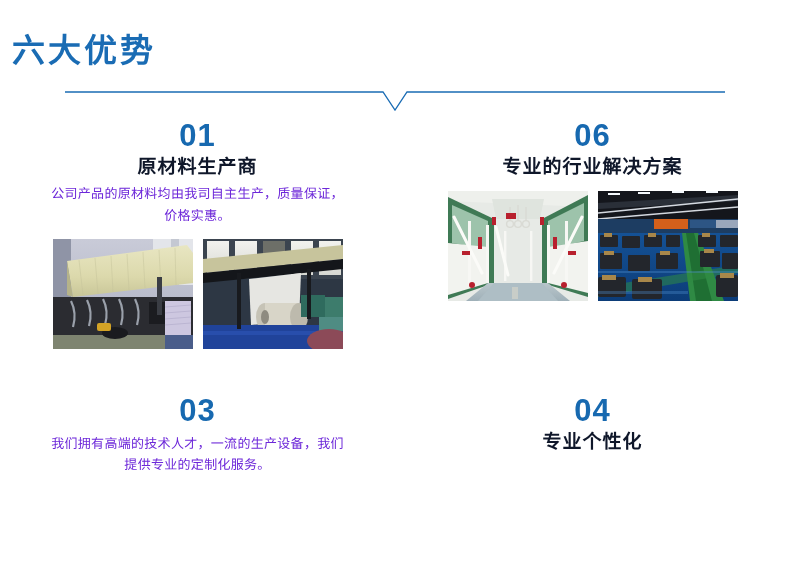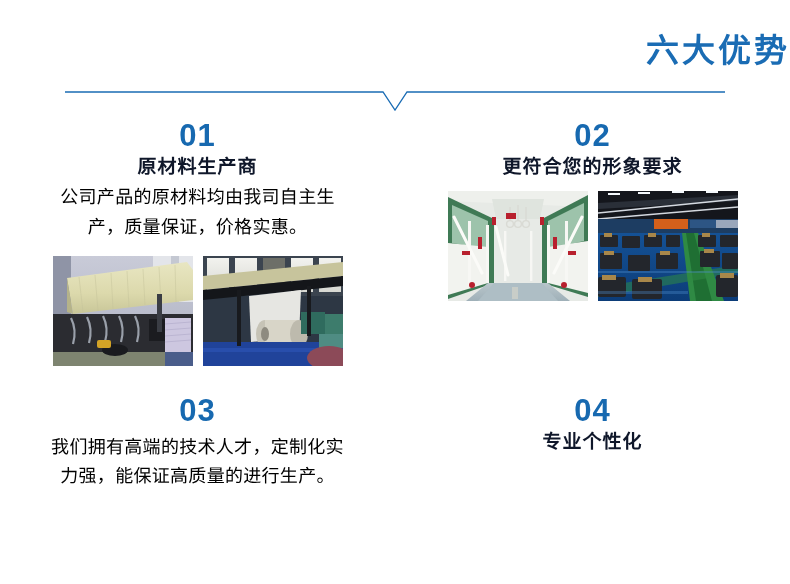--- a/index.html
+++ b/index.html
@@ -19,21 +19,21 @@
   
   .page-header {
     position: relative;
     height: 120px;
   }
   .page-title {
     position: absolute;
     top: 34px;
     left: 12px;
     right: 0;
-    text-align: right;
+    text-align: left;
     font-size: 33px;
     font-weight: 700;
     letter-spacing: 3px;
     color: #1a6cb4;
     line-height: 1;
   }
   .header-rule {
     position: absolute;
     top: 90px;
     left: 65px;
@@ -74,22 +74,22 @@
   }
   .feature-heading {
     font-size: 19px;
     font-weight: 700;
     color: #0f172a;
     line-height: 1.25;
     letter-spacing: 1px;
     margin-top: 2px;
   }
   .feature-desc {
-    font-size: 18px;
-    color: #000000;
+    font-size: 13px;
+    color: #6d28d9;
     line-height: 1.65;
     margin-top: 5px;
     padding: 0 48px;
     letter-spacing: 0.3px;
   }
 
   
   .photo-pair {
     display: flex;
     justify-content: center;
@@ -225,22 +225,22 @@
             <ellipse cx="126" cy="102" rx="22" ry="12" fill="#8c4a58"></ellipse>
 
             <rect x="34" y="34" width="4" height="56" fill="#181a1e"></rect>
             <rect x="104" y="30" width="4" height="50" fill="#181a1e"></rect>
           </svg>
         </div>
       </div>
     </div>
 
     <div class="feature-block">
-      <div class="feature-number">02</div>
-      <div class="feature-heading">更符合您的形象要求</div>
+      <div class="feature-number">06</div>
+      <div class="feature-heading">专业的行业解决方案</div>
 
       <div class="photo-pair">
 
         <div class="photo">
 
           <svg viewBox="0 0 140 110" xmlns="http://www.w3.org/2000/svg">
             <defs>
               <linearGradient id="p3floor" x1="0" y1="0" x2="0" y2="1">
                 <stop offset="0" stop-color="#b9c6cb"></stop>
                 <stop offset="1" stop-color="#9fb0b8"></stop>
@@ -374,21 +374,21 @@
           </svg>
         </div>
       </div>
     </div>
   </div>
 
   <div class="feature-row row-bottom">
 
     <div class="feature-block">
       <div class="feature-number">03</div>
-      <div class="feature-desc">我们拥有高端的技术人才，定制化实力强，能保证高质量的进行生产。</div>
+      <div class="feature-desc">我们拥有高端的技术人才，一流的生产设备，我们提供专业的定制化服务。</div>
     </div>
 
     <div class="feature-block">
       <div class="feature-number">04</div>
       <div class="feature-heading">专业个性化</div>
     </div>
   </div>
 </div>
 
 </body></html>

